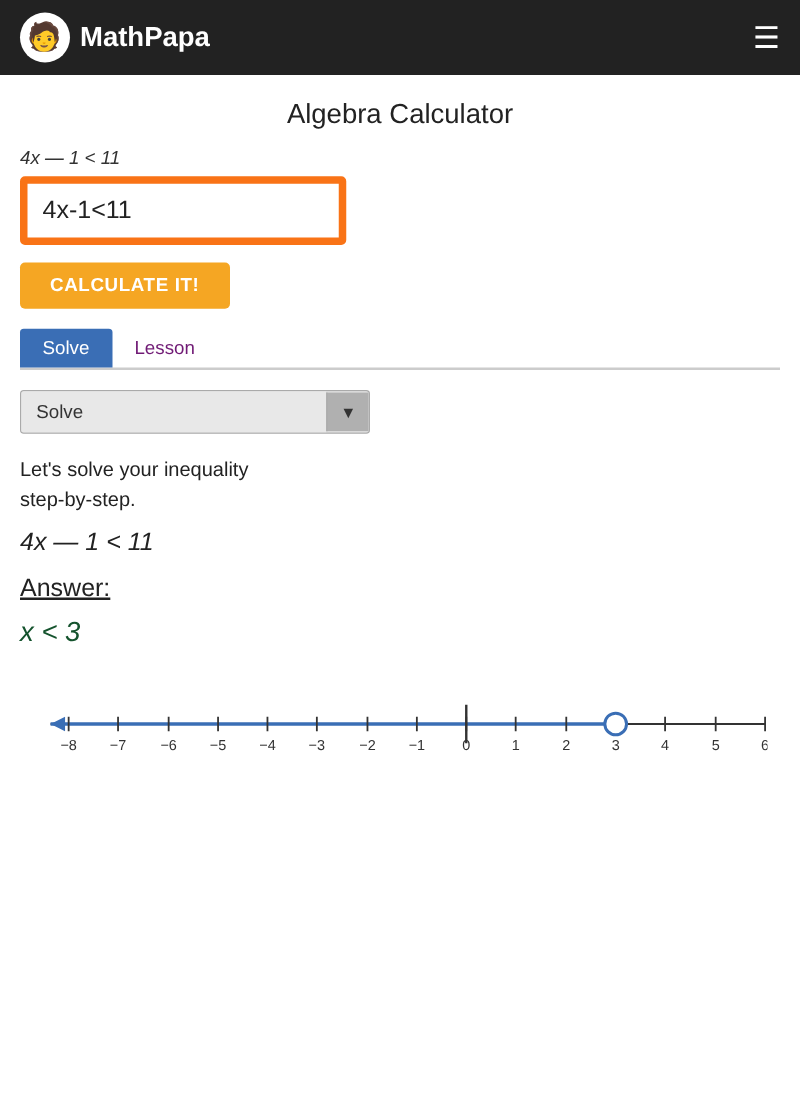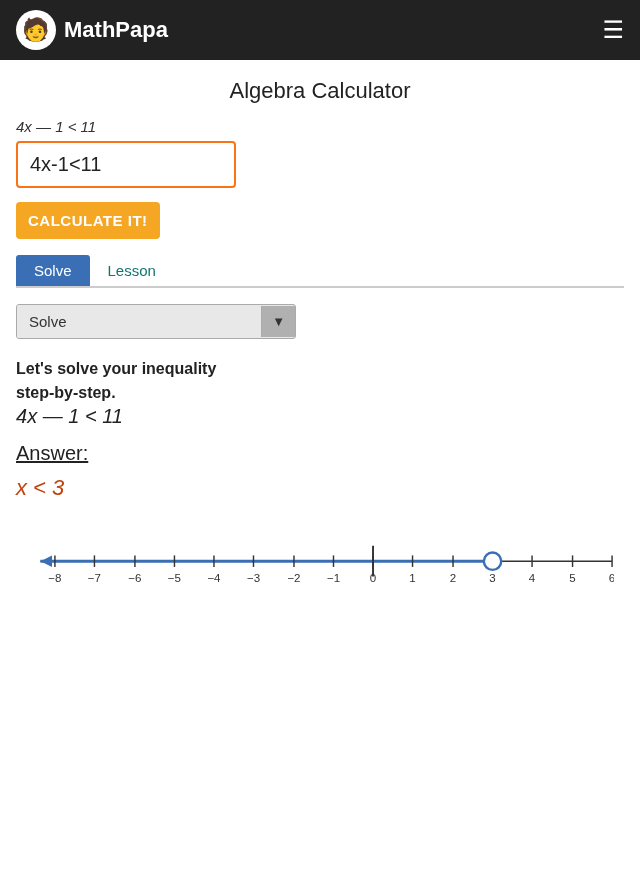--- a/index.html
+++ b/index.html
@@ -66,37 +66,37 @@
       font-size: 15px;
       color: #333;
       margin-bottom: 6px;
       font-style: italic;
     }
     .expression-label em {
       font-style: italic;
     }
 
     .input-box {
-      border: 2px solid #f97316;
+      border: 6px solid #f97316;
       border-radius: 4px;
-      width: 220px;
+      width: 261px;
       padding: 10px 12px;
       font-size: 20px;
       color: #222;
       outline: none;
       margin-bottom: 14px;
       display: block;
     }
 
     .calculate-btn {
       background: #f5a623;
       color: #fff;
       border: none;
       border-radius: 4px;
-      padding: 10px 12px;
+      padding: 10px 24px;
       font-size: 15px;
       font-weight: bold;
       cursor: pointer;
       letter-spacing: 0.5px;
       margin-bottom: 16px;
     }
 
     
     .tabs {
       display: flex;
@@ -109,21 +109,21 @@
       background: #3a6eb5;
       color: #fff;
       border: none;
       padding: 7px 18px;
       font-size: 15px;
       cursor: pointer;
       border-radius: 3px 3px 0 0;
     }
     .tab-lesson {
       background: transparent;
-      color: #0f766e;
+      color: #701a75;
       border: none;
       padding: 7px 18px;
       font-size: 15px;
       cursor: pointer;
     }
 
     
     .solve-dropdown {
       display: flex;
       align-items: center;
@@ -146,22 +146,22 @@
       padding: 8px 10px;
       font-size: 13px;
       color: #333;
       border-left: 1px solid #aaa;
       cursor: pointer;
     }
 
     .solve-intro {
       font-size: 16px;
       color: #222;
+      margin-bottom: 10px;
       line-height: 1.5;
-      font-weight: bold;
     }
 
     .equation-display {
       font-size: 20px;
       color: #222;
       margin-bottom: 14px;
       font-style: italic;
     }
 
     .show-steps-btn {
@@ -178,21 +178,21 @@
     .answer-label {
       font-size: 20px;
       color: #222;
       text-decoration: underline;
       margin-bottom: 10px;
       font-weight: normal;
     }
 
     .answer-value {
       font-size: 22px;
-      color: #c2410c;
+      color: #14532d;
       margin-bottom: 30px;
       font-style: italic;
     }
 
     
     .number-line-container {
       margin: 0 10px;
       position: relative;
       height: 70px;
     }

